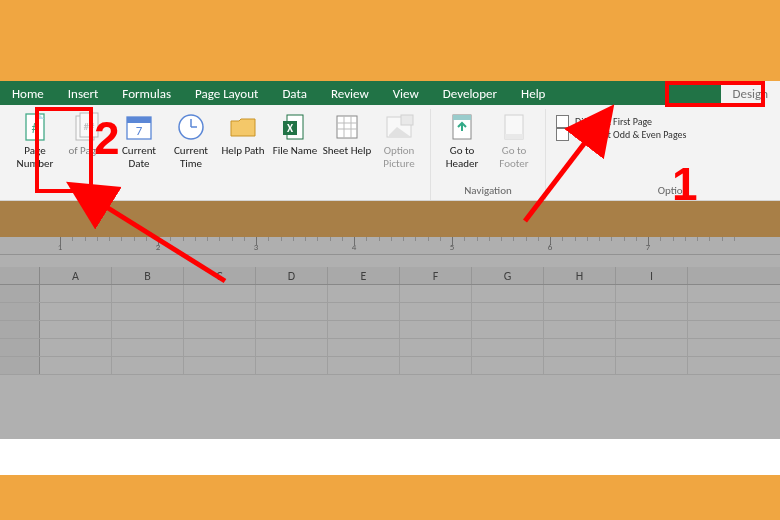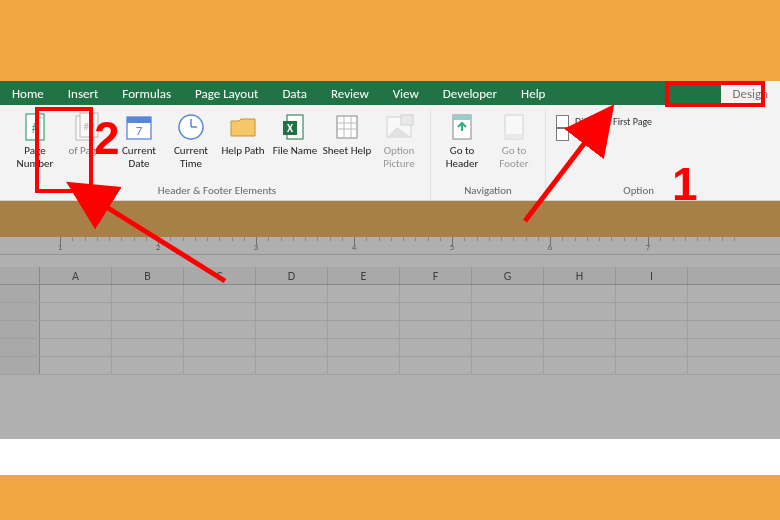--- a/index.html
+++ b/index.html
@@ -153,21 +153,20 @@
             <svg class="ic-svg" viewBox="0 0 32 32">
                 <rect x="4" y="6" width="24" height="20" fill="#fff" stroke="#aaa"></rect>
                 <path d="M6 24 L14 16 L28 26 L6 26 Z" fill="#ccc"></path>
                 <rect x="18" y="4" width="12" height="10" fill="#ddd" stroke="#aaa"></rect>
               </svg>
           </span>
           <span>Option Picture</span>
         </div>
 
       </div>
-      <div class="group-label">Header &amp; Footer Elements</div>
     </div>
 
     <div class="group">
       <div class="group-body">
         <div class="btn-lg">
           <span class="ic">
             <svg class="ic-svg" viewBox="0 0 32 32">
                 <rect x="7" y="4" width="18" height="24" fill="#fff" stroke="#888"></rect>
                 <rect x="7" y="4" width="18" height="5" fill="#9cc"></rect>
                 <path d="M16 20 L16 12 M12 16 L16 12 L20 16" fill="none" stroke="#3a8" stroke-width="2"></path>
@@ -190,20 +189,21 @@
 
     <div class="group" style="border-right:none">
       <div class="group-body">
         <div class="opt-col">
           <label class="opt-row">
             <span class="chk"></span>
             <span>Different First Page</span>
           </label>
           <label class="opt-row">
             <span class="chk"></span>
+            <span>Different Odd &amp; Even Pages</span>
           </label>
         </div>
       </div>
       <div class="group-label" style="align-self:flex-end; padding-right:2px">Option</div>
     </div>
 
   </div>
 
   <div class="sheet-area">
     <div class="ruler" id="ruler">

